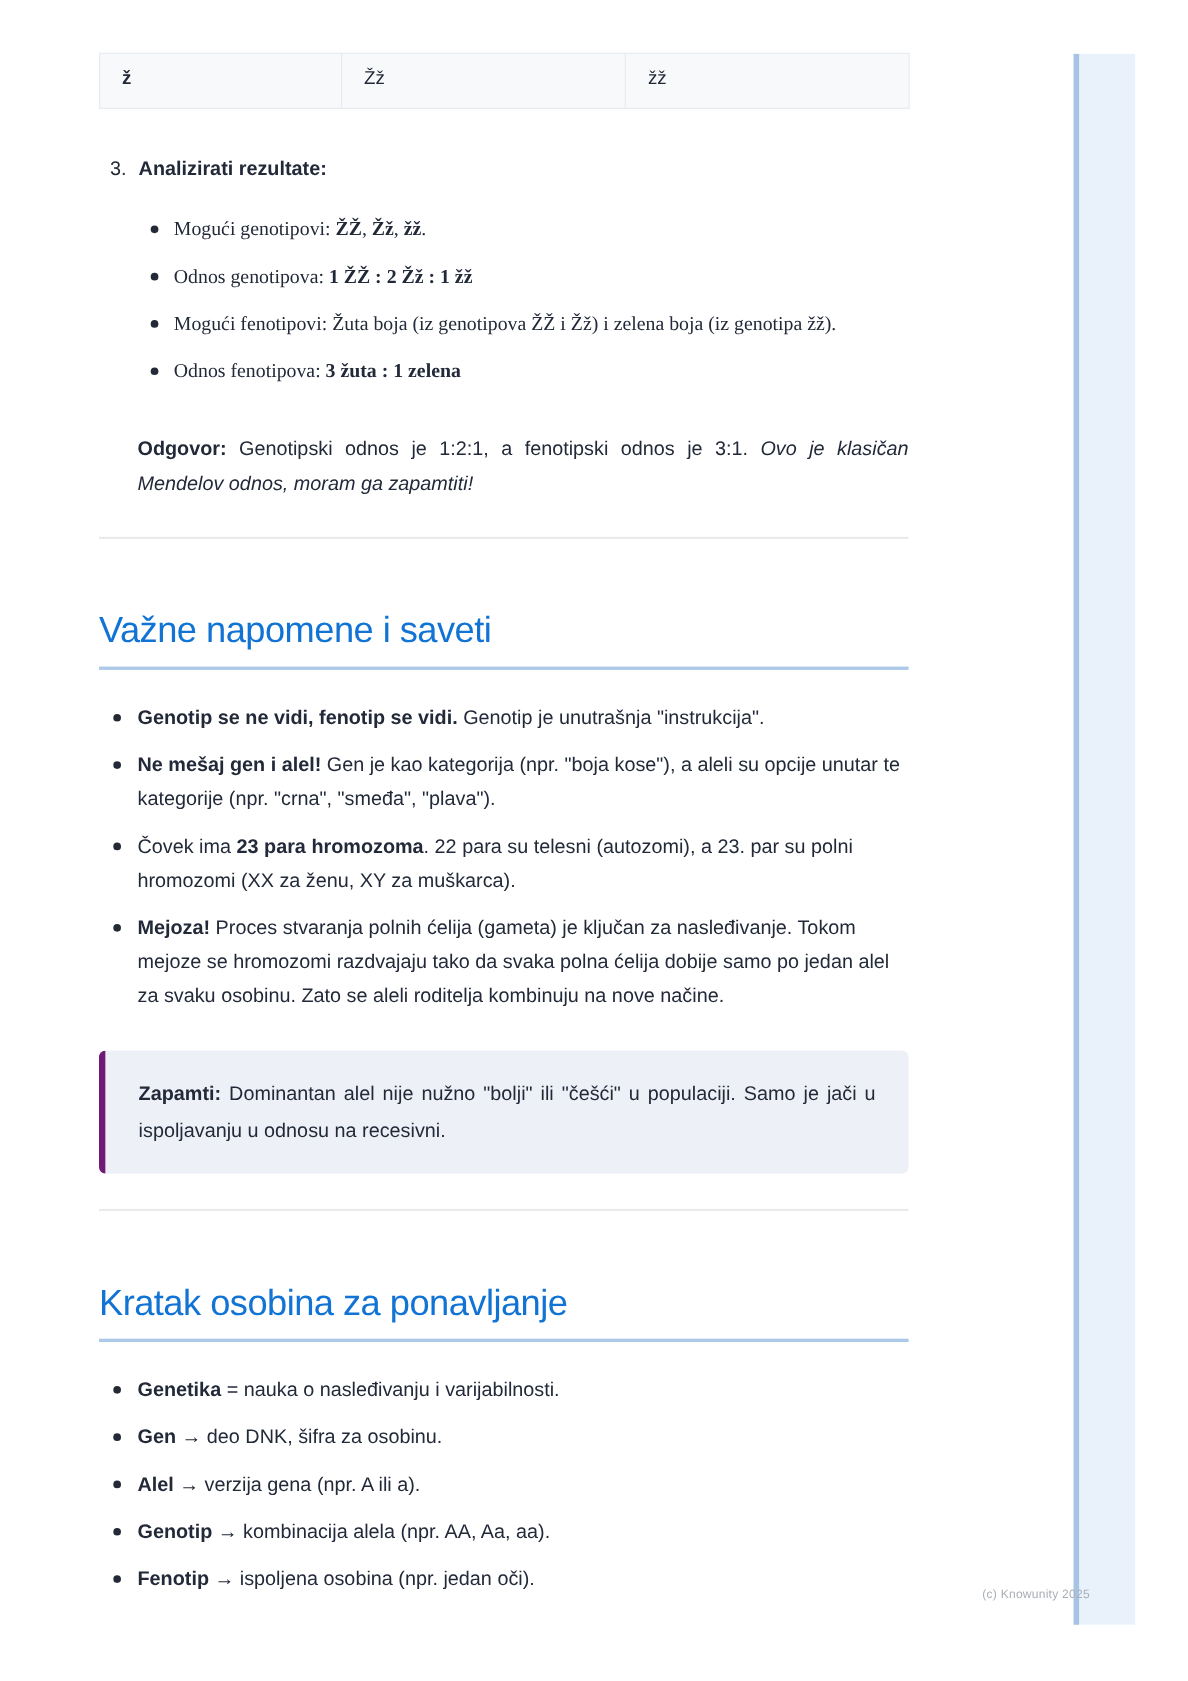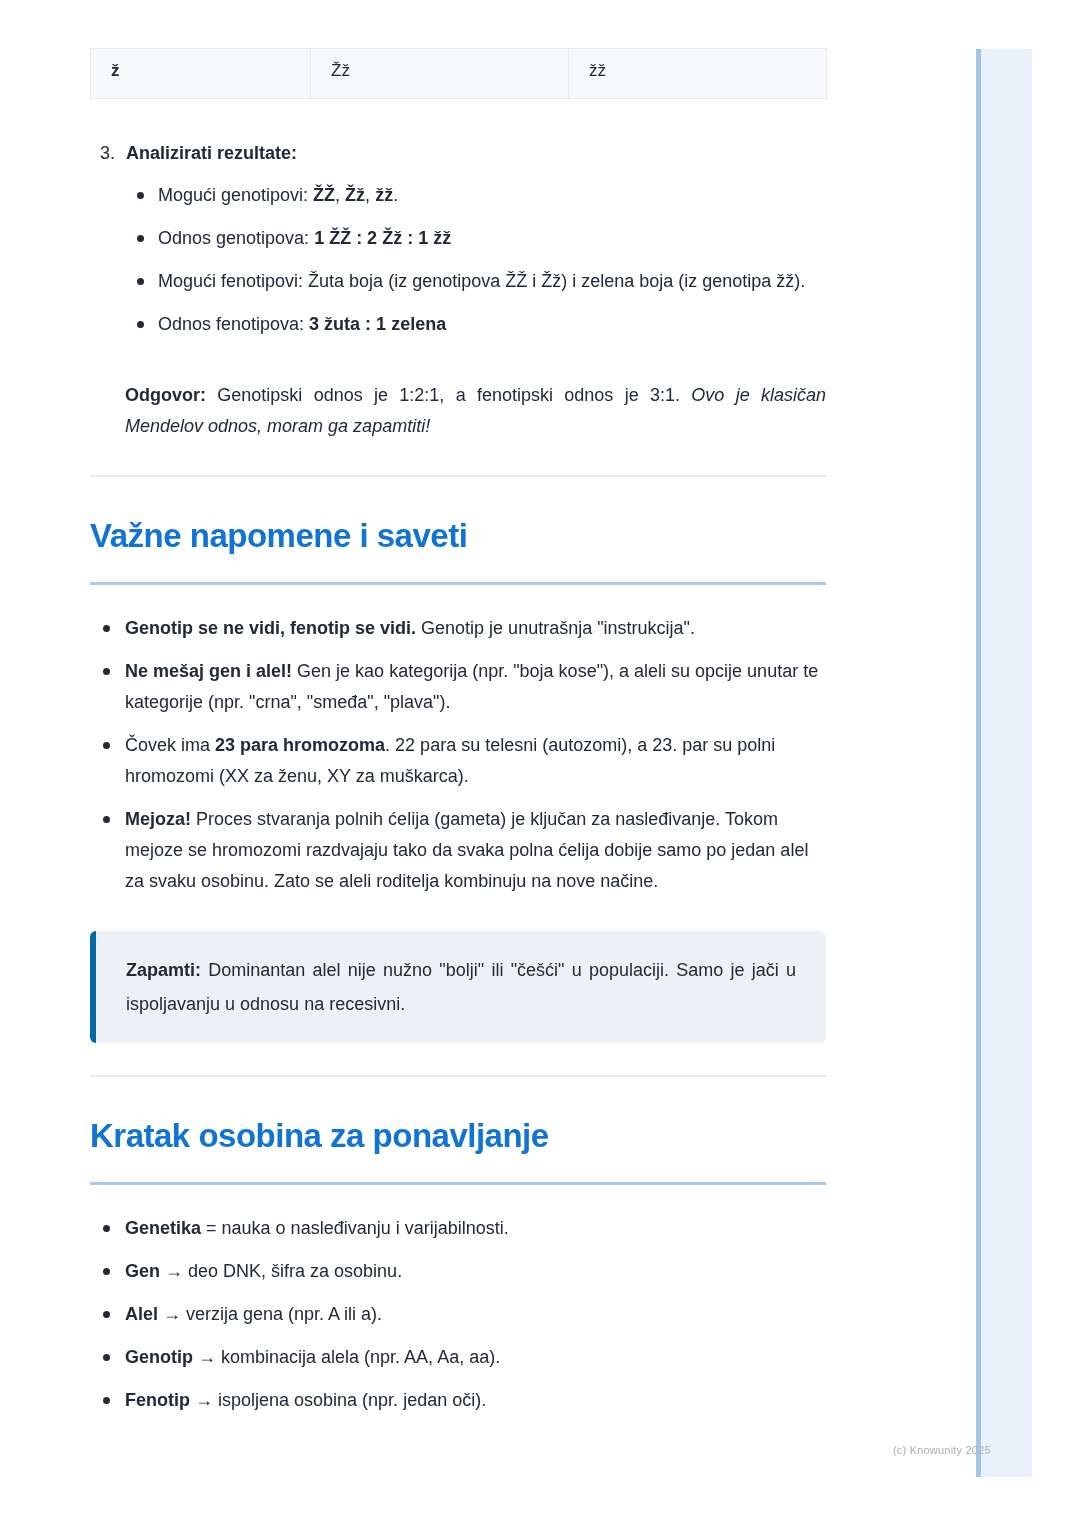--- a/index.html
+++ b/index.html
@@ -42,41 +42,41 @@
 
   ul { list-style:none; }
   li {
     font-size:18px; line-height:31px; margin-bottom:12px;
     position:relative;
   }
   li::before {
     content:''; position:absolute; width:7px; height:7px; border-radius:50%;
     background:#242a35; top:12px;
   }
-  ul.inner { margin-top:15px; padding-left:68px; }
+  ul.inner { margin-top:28px; padding-left:68px;font-family:Liberation Serif, serif; }
   ul.inner li::before { left:-21px; }
   ul.outer { margin-top:28px; padding-left:35px; }
   ul.outer li::before { left:-22px; }
 
   .answer {
     margin:40px 0 0 35px; font-size:18px; line-height:31px; text-align:justify;
   }
 
   .divider { margin-top:33px; height:2px; background:#ebebeb; }
   .divider.d2 { margin-top:32px; }
 
   h2 {
-    margin-top:40px; font-size:33px; line-height:38px; font-weight:bold;
+    margin-top:64px; font-size:33px; line-height:38px; font-weight:normal;
     color:#1173d4; letter-spacing:-0.5px;
-    padding-bottom:27px; border-bottom:3px solid #abc9e9;
+    padding-bottom:14px; border-bottom:3px solid #abc9e9;
   }
 
   .callout {
     margin-top:34px; width:736px;
-    background:#edf1f7; border-left:6px solid #0369a1; border-radius:6px;
+    background:#edf1f7; border-left:6px solid #701a75; border-radius:6px;
     padding:22px 30px; font-size:18px; line-height:34px; text-align:justify;
   }
 </style>
 </head>
 <body>
 
 <div class="page-edge"></div>
 
 <div class="watermark">(c) Knowunity 2025</div>
 

